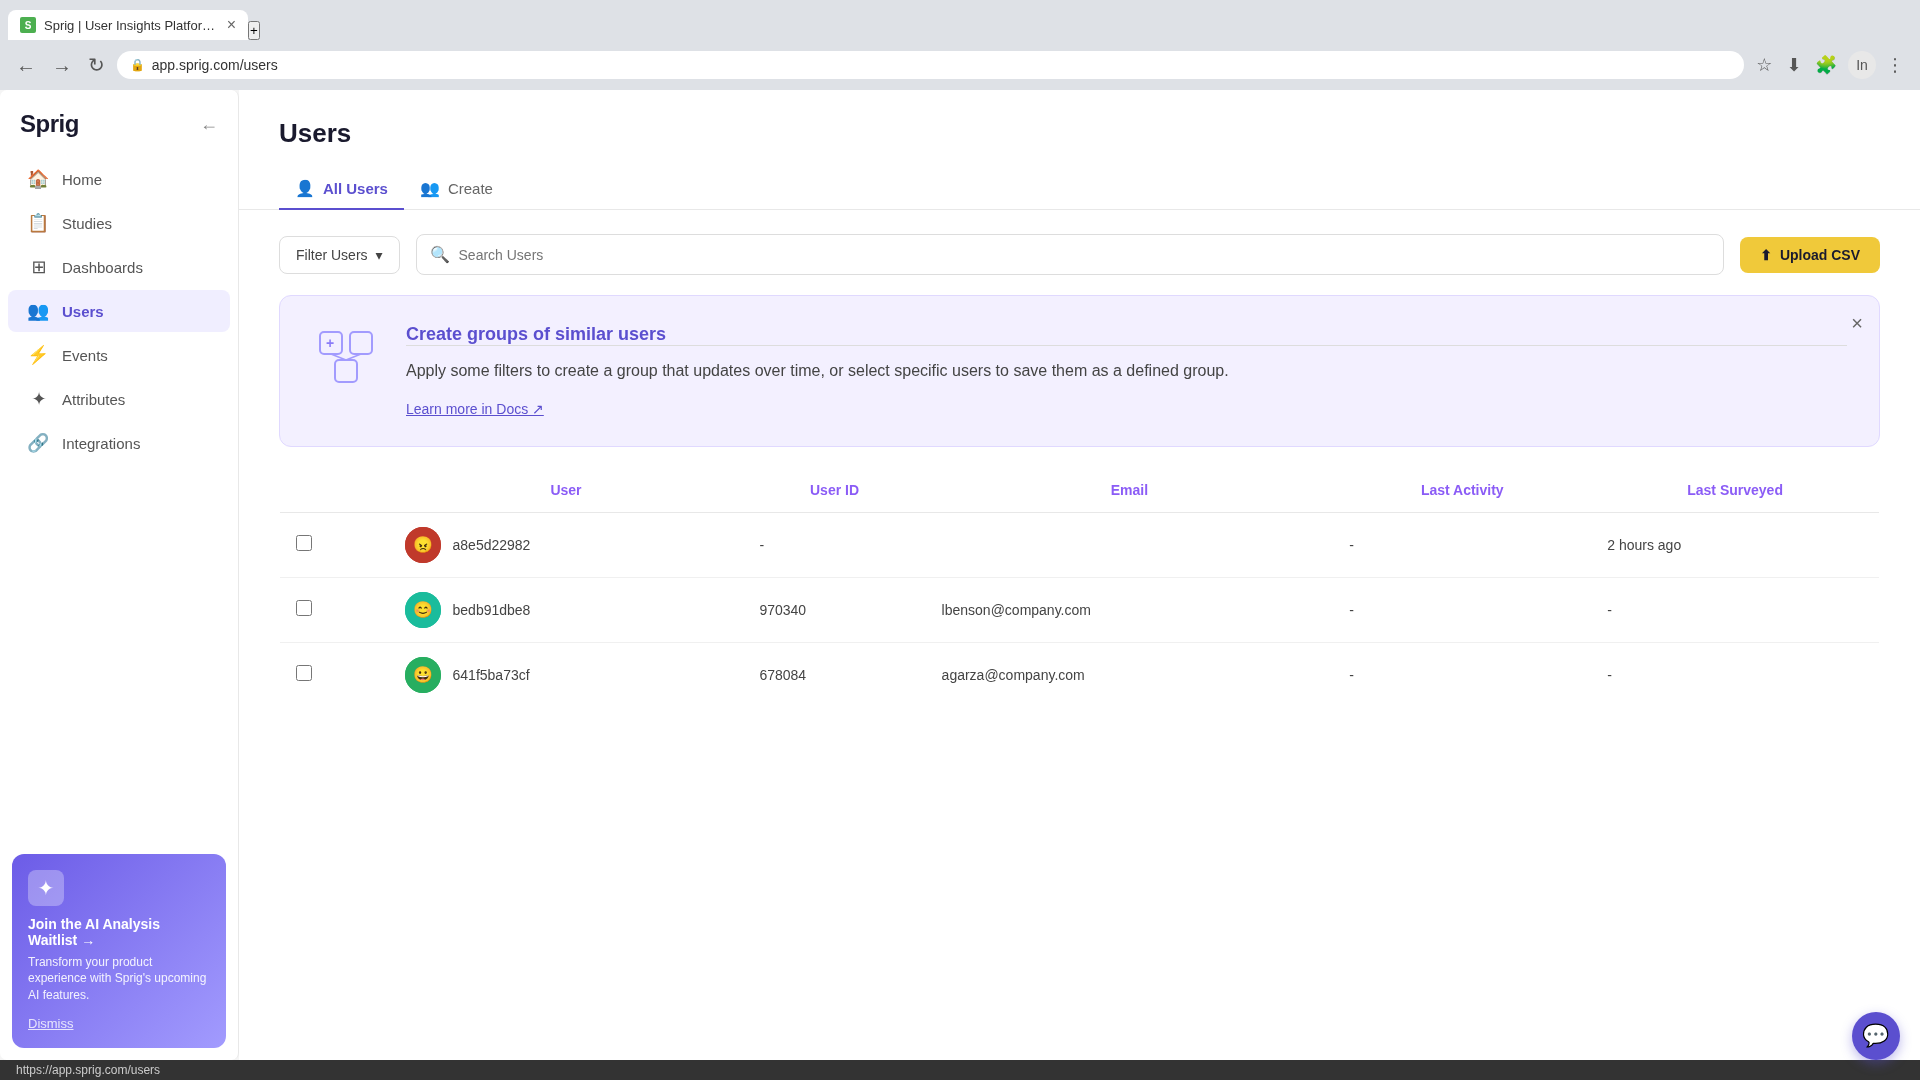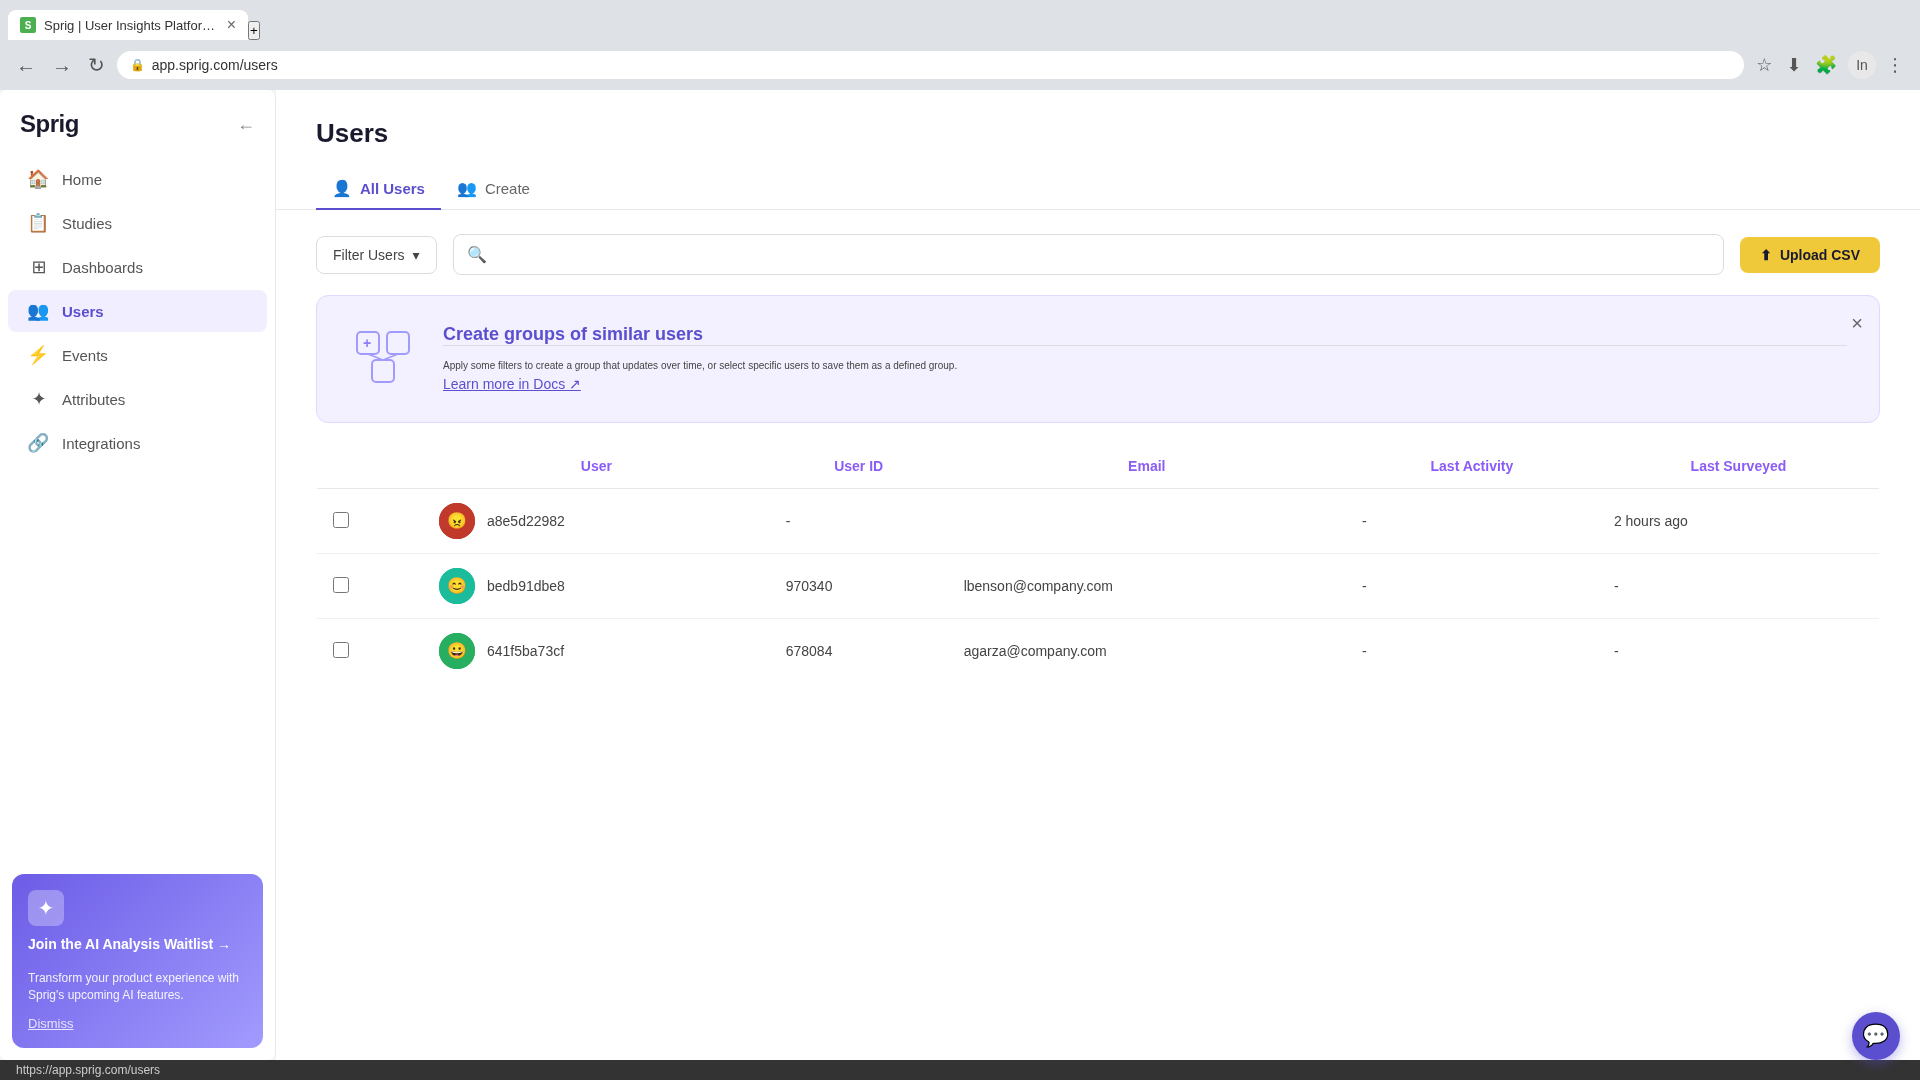--- a/index.html
+++ b/index.html
@@ -16,31 +16,31 @@
     .browser-nav-btn { background: none; border: none; font-size: 20px; color: #555; cursor: pointer; padding: 4px; border-radius: 4px; }
     .address-bar { flex: 1; background: #fff; border-radius: 20px; padding: 6px 14px; font-size: 14px; color: #333; display: flex; align-items: center; gap: 6px; }
     .address-bar .lock-icon { color: #555; font-size: 12px; }
     .browser-actions { display: flex; align-items: center; gap: 6px; }
     .browser-action-btn { background: none; border: none; font-size: 18px; color: #555; cursor: pointer; padding: 4px; }
 
     
     .app-container { display: flex; flex: 1; overflow: hidden; }
 
     
-    .sidebar { width: 276px; background: #fff; border-right: 1px solid #e8e8e8; display: flex; flex-direction: column; overflow-y: auto; flex-shrink: 0; border-radius: 7px; }
+    .sidebar { width: 239px; background: #fff; border-right: 1px solid #e8e8e8; display: flex; flex-direction: column; overflow-y: auto; flex-shrink: 0; border-radius: 7px; }
     .sidebar-header { padding: 20px 20px 10px; display: flex; align-items: center; justify-content: space-between; }
     .sprig-logo { font-size: 24px; font-weight: 700; color: #1a1a2e; letter-spacing: -0.5px; }
     .sidebar-collapse-btn { background: none; border: none; cursor: pointer; color: #888; font-size: 18px; }
     .sidebar-nav { flex: 1; padding: 8px 0; }
     .nav-item { display: flex; align-items: center; gap: 12px; padding: 10px 20px; cursor: pointer; border-radius: 8px; margin: 2px 8px; color: #555; font-size: 15px; transition: background 0.15s; text-decoration: none; }
     .nav-item.active { background: #f0eeff; color: #5b4fcf; font-weight: 600; }
     .nav-icon { width: 22px; height: 22px; display: flex; align-items: center; justify-content: center; font-size: 18px; flex-shrink: 0; }
     .sidebar-promo { margin: 12px; background: linear-gradient(135deg, #6c5ce7 0%, #a29bfe 100%); border-radius: 12px; padding: 16px; color: white; }
     .promo-icon { width: 36px; height: 36px; background: rgba(255,255,255,0.3); border-radius: 8px; display: flex; align-items: center; justify-content: center; font-size: 20px; margin-bottom: 10px; }
-    .promo-title { font-size: 14px; font-weight: 700; margin-bottom: 18px; }
+    .promo-title { font-size: 14px; font-weight: 700; margin-bottom: 6px; }
     .promo-desc { font-size: 12px; opacity: 0.9; line-height: 1.4; margin-bottom: 10px; }
     .promo-dismiss { background: none; border: none; color: rgba(255,255,255,0.8); font-size: 13px; cursor: pointer; padding: 0; text-decoration: underline; }
 
     
     .main-content { flex: 1; overflow-y: auto; background: #fff; }
     .page-header { padding: 28px 40px 0; border-bottom: 1px solid #e8e8e8; }
     .page-title { font-size: 26px; font-weight: 700; color: #1a1a2e; margin-bottom: 20px; }
     .tabs { display: flex; gap: 0; }
     .tab-item { display: flex; align-items: center; gap: 8px; padding: 10px 16px; cursor: pointer; font-size: 15px; color: #666; border-bottom: 2px solid transparent; margin-bottom: -1px; }
     .tab-item.active { color: #5b4fcf; border-bottom-color: #5b4fcf; font-weight: 600; }
@@ -54,21 +54,21 @@
     .search-bar input { border: none; outline: none; font-size: 14px; color: #444; width: 100%; background: transparent; }
     .upload-csv-btn { display: flex; align-items: center; gap: 8px; padding: 10px 20px; background: #f0c93a; border: none; border-radius: 8px; cursor: pointer; font-size: 14px; font-weight: 600; color: #1a1a2e; }
 
     
     .info-banner { background: #f3f0ff; border: 1px solid #e0d9ff; border-radius: 12px; padding: 28px 32px; margin-bottom: 20px; position: relative; }
     .banner-close { position: absolute; top: 16px; right: 16px; background: none; border: none; cursor: pointer; font-size: 20px; color: #666; }
     .banner-content { display: flex; gap: 24px; align-items: flex-start; }
     .banner-icon { flex-shrink: 0; width: 70px; height: 70px; position: relative; }
     .banner-text { flex: 1; }
     .banner-title { font-size: 18px; font-weight: 700; color: #5b4fcf; margin-bottom: 12px; border-bottom: 1px solid #ddd; }
-    .banner-desc { font-size: 10px; color: #444; line-height: 1.6; margin-bottom: 1px; }
+    .banner-desc { font-size: 16px; color: #444; line-height: 1.6; margin-bottom: 16px; }
     .banner-link { color: #5b4fcf; text-decoration: underline; font-size: 14px; cursor: pointer; }
 
     
     .users-table { width: 100%; border-collapse: collapse; border: 1px solid #e8e8e8; border-radius: 8px; overflow: hidden; }
     .users-table thead tr { background: #fff; border-bottom: 1px solid #e8e8e8; }
     .users-table th { padding: 14px 16px; text-align: center; font-size: 14px; color: #8b5cf6; font-weight: 600; }
     .users-table tbody tr { border-bottom: 1px solid #f0f0f0; }
     .users-table td { padding: 14px 16px; font-size: 14px; color: #444; }
     .user-cell { display: flex; align-items: center; gap: 12px; }
     .user-avatar { width: 36px; height: 36px; border-radius: 50%; display: flex; align-items: center; justify-content: center; font-size: 18px; flex-shrink: 0; }
@@ -179,20 +179,21 @@
 
     <div class="content-area">
 
       <div class="toolbar">
         <button class="filter-btn">
           <span>Filter Users</span>
           <span>▾</span>
         </button>
         <div class="search-bar">
           <span>🔍</span>
+          <input type="text" placeholder="Search Users" style="">
         </div>
         <button class="upload-csv-btn">
           <span>⬆</span>
           <span>Upload CSV</span>
         </button>
       </div>
 
       <div class="info-banner">
         <button class="banner-close">×</button>
         <div class="banner-content">

